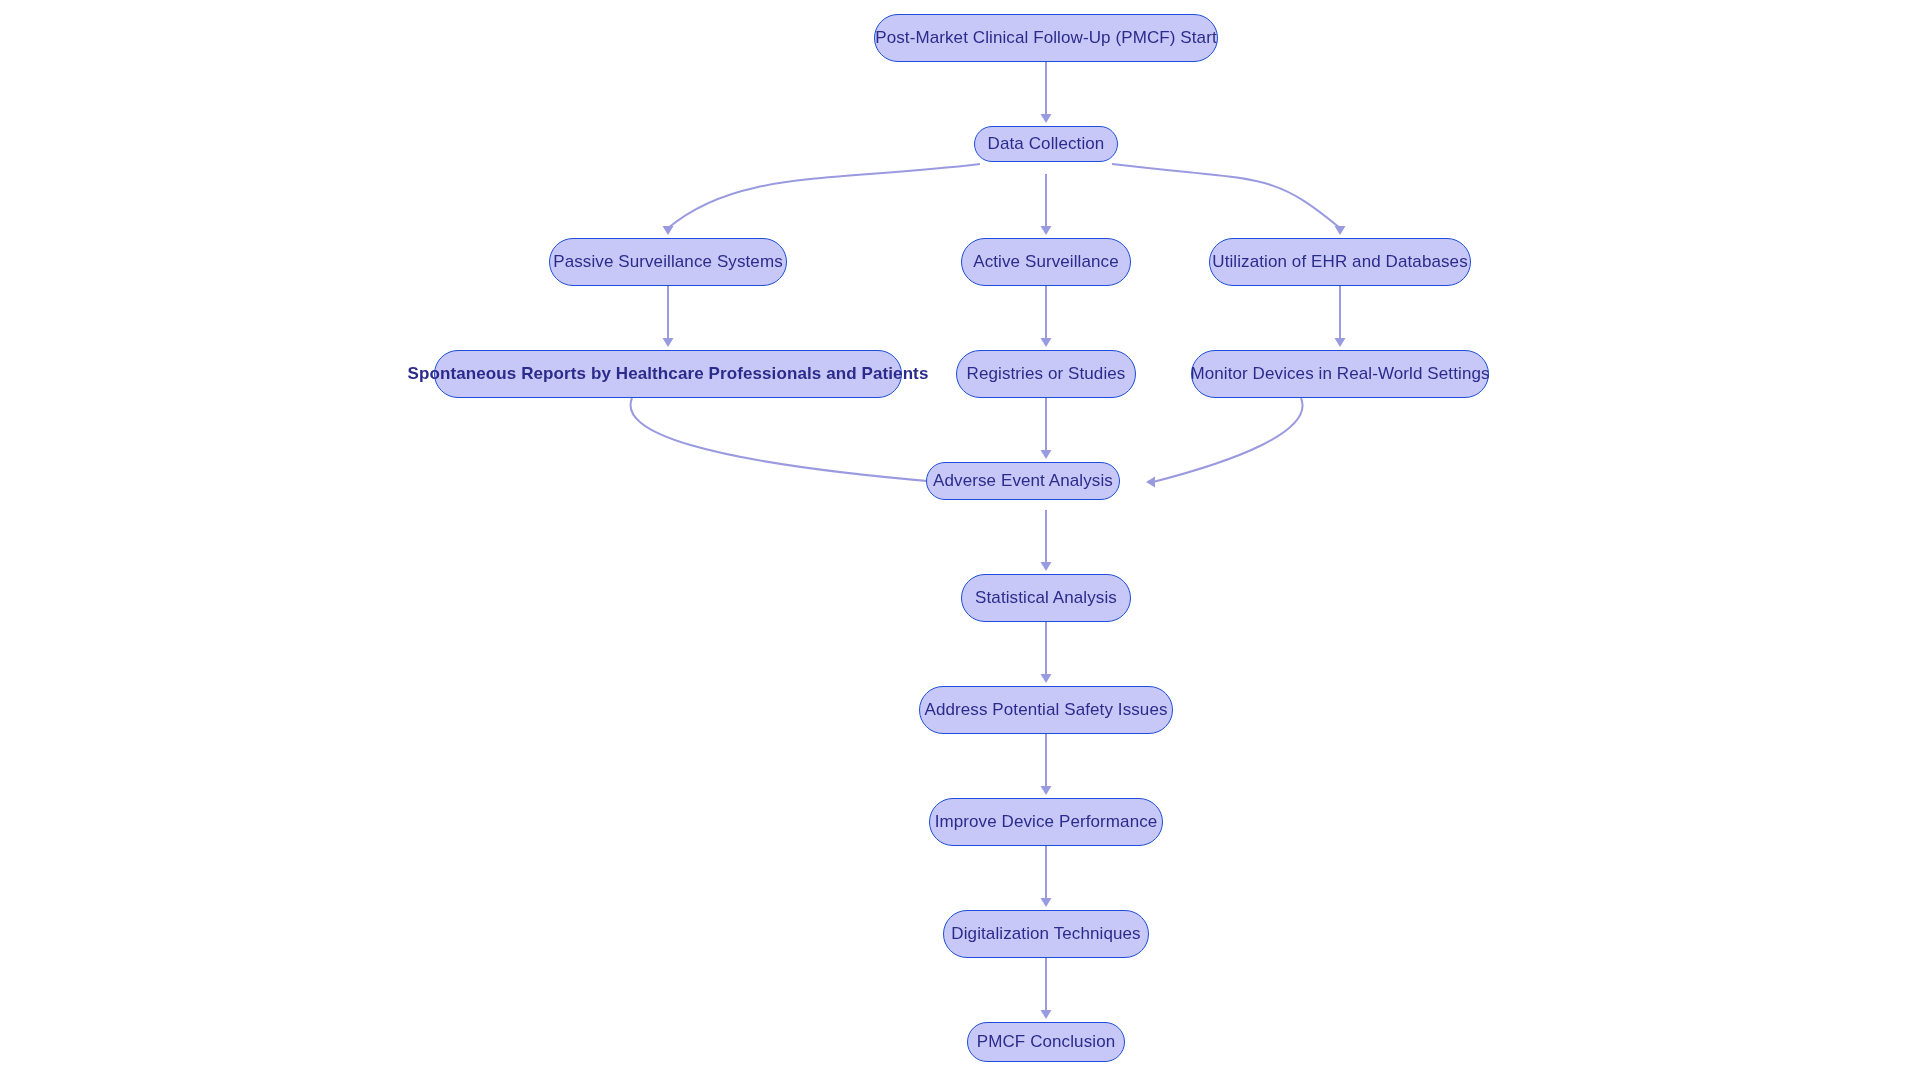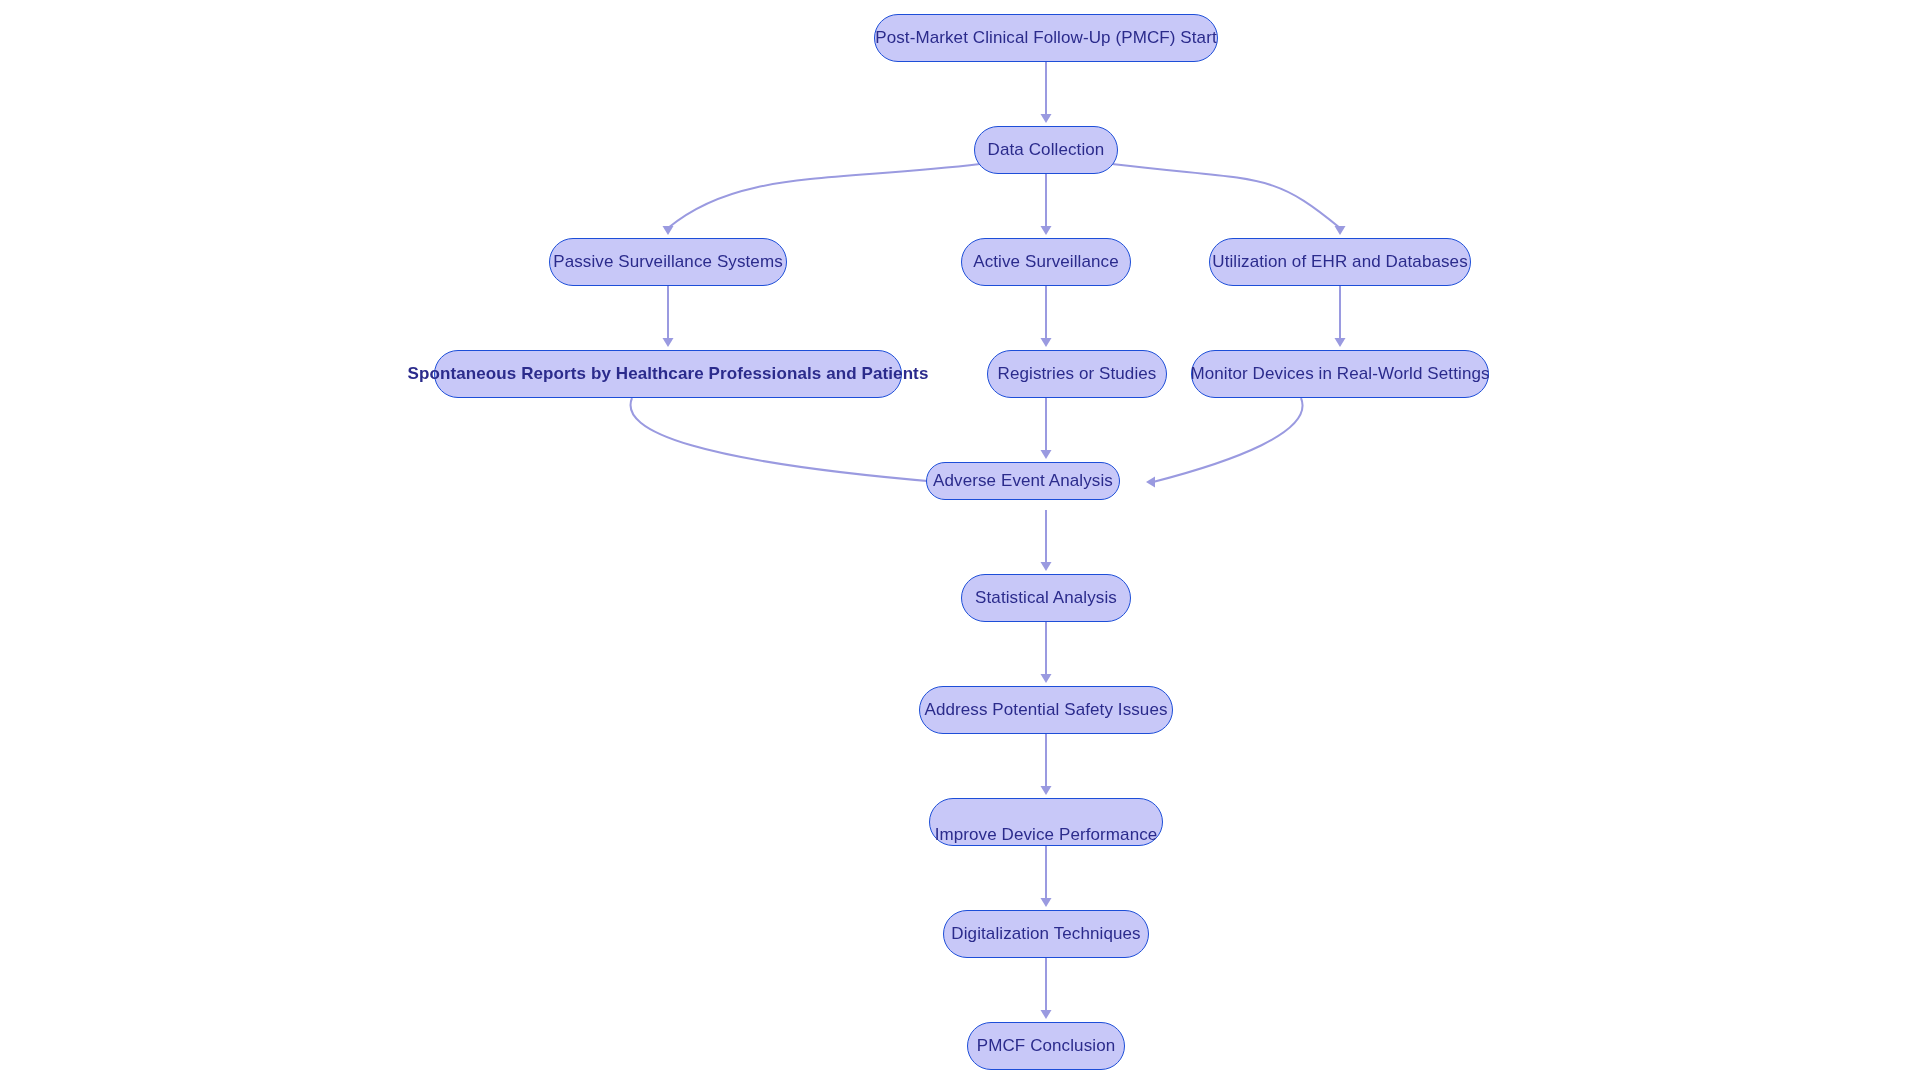--- a/index.html
+++ b/index.html
@@ -85,53 +85,53 @@
       <polygon points="1046,795 1040.5,786 1051.5,786" class="edge-head"></polygon>
       <path d="M 1046 846 L 1046 900" class="edge-path"></path>
       <polygon points="1046,907 1040.5,898 1051.5,898" class="edge-head"></polygon>
       <path d="M 1046 958 L 1046 1012" class="edge-path"></path>
       <polygon points="1046,1019 1040.5,1010 1051.5,1010" class="edge-head"></polygon>
     </svg>
   <div id="node-layer">
       <div class="node" style="left: 874px; top: 14px; width: 344px; height: 48px;">
         <span>Post-Market Clinical Follow-Up (PMCF) Start</span>
       </div>
-      <div class="node" style="left: 974px; top: 126px; width: 144px; height: 48px;">
+      <div class="node" style="left: 974px; top: 126px; width: 144px; height: 36px;">
         <span>Data Collection</span>
       </div>
       <div class="node" style="left: 549px; top: 238px; width: 238px; height: 48px;">
         <span>Passive Surveillance Systems</span>
       </div>
       <div class="node" style="left: 961px; top: 238px; width: 170px; height: 48px;">
         <span>Active Surveillance</span>
       </div>
       <div class="node" style="left: 1209px; top: 238px; width: 262px; height: 48px;">
         <span>Utilization of EHR and Databases</span>
       </div>
       <div class="node" style="left: 434px; top: 350px; width: 468px; height: 48px; font-weight: bold;">
         <span>Spontaneous Reports by Healthcare Professionals and Patients</span>
       </div>
-      <div class="node" style="left: 987px; top: 350px; width: 180px; height: 48px;">
+      <div class="node" style="left: 956px; top: 350px; width: 180px; height: 48px;">
         <span>Registries or Studies</span>
       </div>
       <div class="node" style="left: 1191px; top: 350px; width: 298px; height: 48px; justify-content: center;">
         <span>Monitor Devices in Real-World Settings</span>
       </div>
       <div class="node" style="left: 926px; top: 462px; width: 194px; height: 38px;">
         <span>Adverse Event Analysis</span>
       </div>
       <div class="node" style="left: 961px; top: 574px; width: 170px; height: 48px;">
         <span>Statistical Analysis</span>
       </div>
       <div class="node" style="left: 919px; top: 686px; width: 254px; height: 48px;">
         <span>Address Potential Safety Issues</span>
       </div>
-      <div class="node" style="left: 929px; top: 798px; width: 234px; height: 48px; align-items: flex-end;">
+      <div class="node" style="left: 929px; top: 798px; width: 234px; height: 48px;">
         <span>Improve Device Performance</span>
       </div>
       <div class="node" style="left: 943px; top: 910px; width: 206px; height: 48px;">
         <span>Digitalization Techniques</span>
       </div>
-      <div class="node" style="left: 967px; top: 1022px; width: 158px; height: 48px;">
+      <div class="node" style="left: 967px; top: 1022px; width: 158px; height: 40px;">
         <span>PMCF Conclusion</span>
       </div>
     </div>
 </div>
 
 </body></html>

